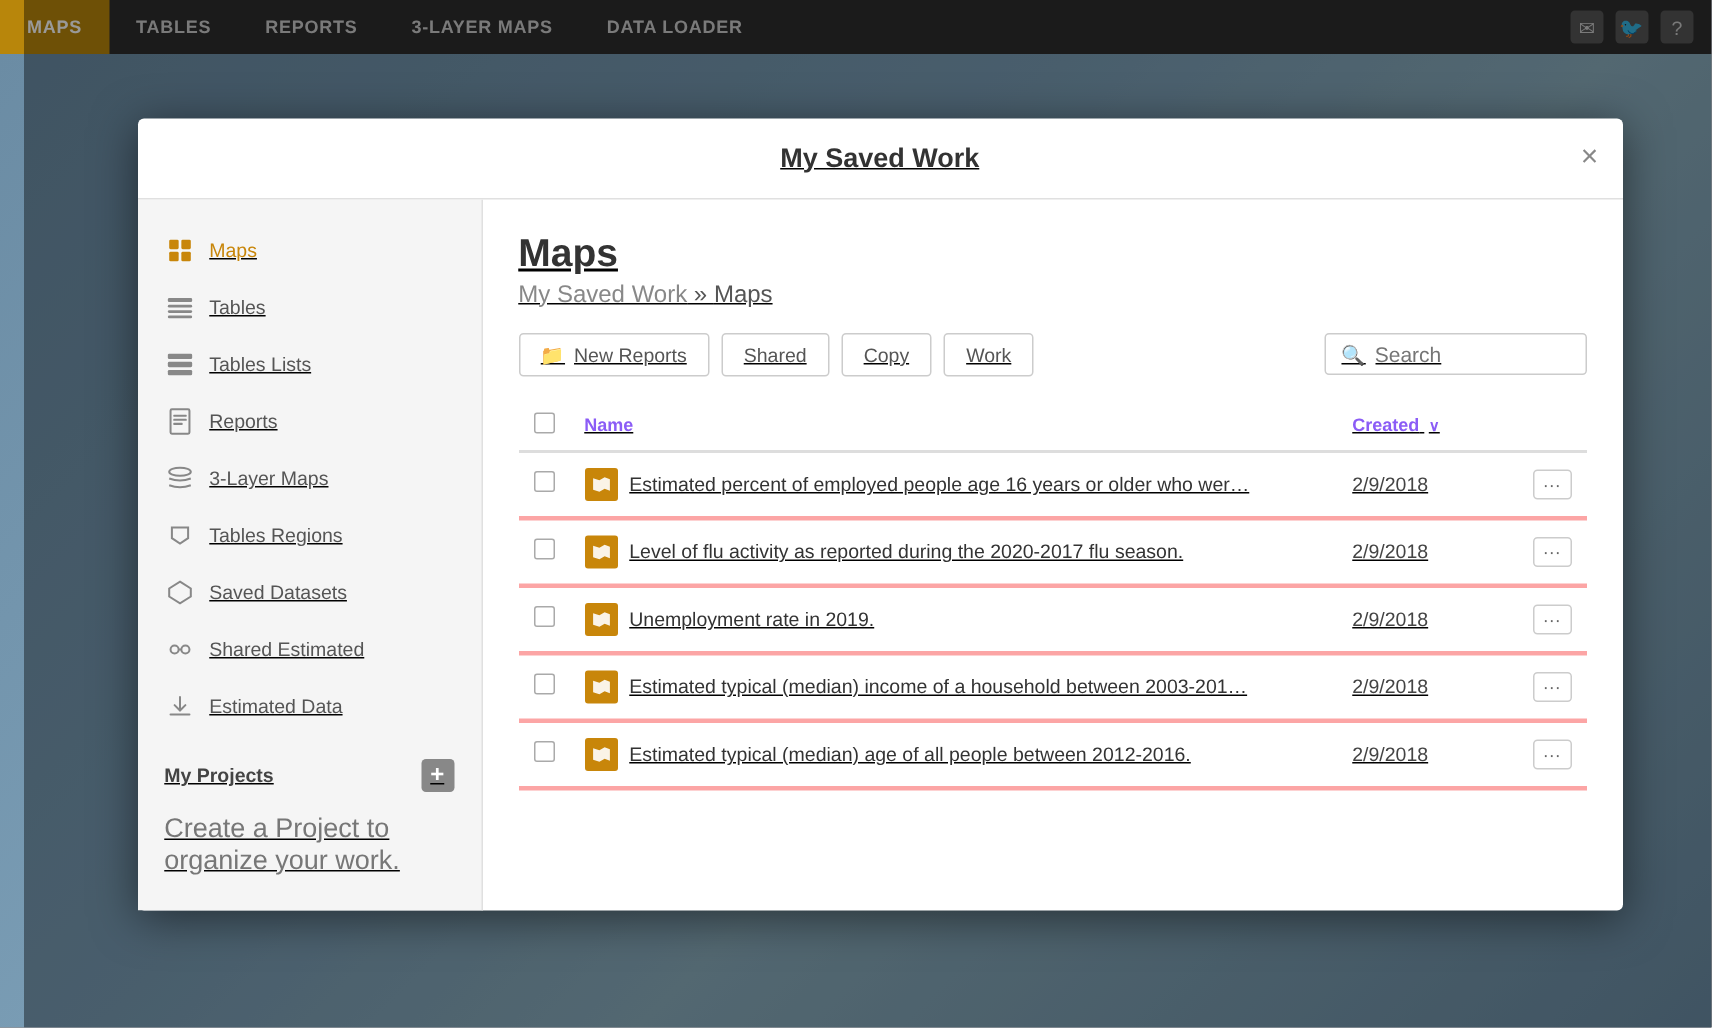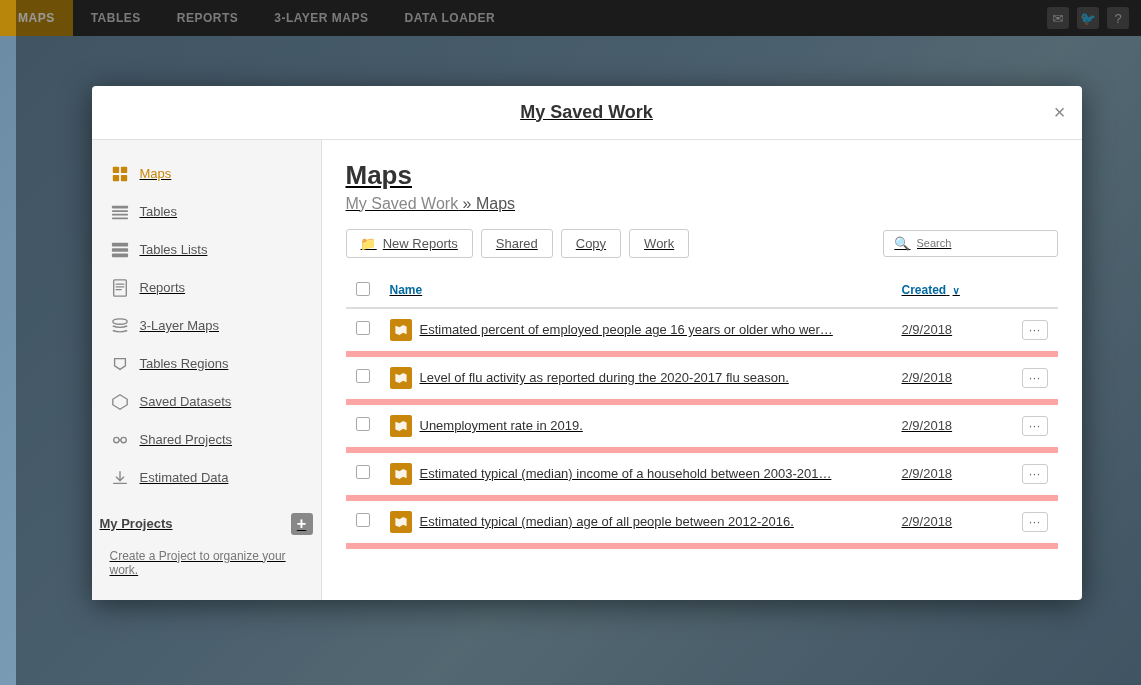--- a/index.html
+++ b/index.html
@@ -60,51 +60,51 @@
       padding: 15px 0; overflow-y: auto;
     }
     .sidebar-item {
       display: flex; align-items: center; padding: 9px 18px; cursor: pointer; color: #555;
       font-size: 13px; gap: 10px;
     }
     .sidebar-item.active { color: #c8860a; }
     .sidebar-icon { width: 20px; height: 20px; display: flex; align-items: center; justify-content: center; flex-shrink: 0; }
 
     .sidebar-section-title {
-      padding: 16px 8px 6px; font-size: 13px; font-weight: bold; color: #444; display: flex; align-items: center; justify-content: space-between;
-    }
-    .sidebar-section-body { padding: 8px 18px; font-size: 12px; color: #777; }
+      padding: 16px 18px 6px; font-size: 13px; font-weight: bold; color: #444; display: flex; align-items: center; justify-content: space-between;
+    }
+    .sidebar-section-body { padding: 8px 18px; font-size: 18px; color: #777; }
     .add-btn { width: 22px; height: 22px; background: #888; border-radius: 3px; color: white; display: flex; align-items: center; justify-content: center; font-size: 16px; cursor: pointer; }
 
     
     .main-content { flex: 1; padding: 20px 24px; overflow-y: auto; }
     .page-title { font-size: 26px; font-weight: bold; color: #333; margin-bottom: 4px; }
     .breadcrumb { font-size: 16px; color: #888; margin-bottom: 16px; }
     .breadcrumb a { color: #888; text-decoration: none; }
     .breadcrumb span { color: #555; }
 
     
     .toolbar { display: flex; align-items: center; margin-bottom: 16px; gap: 8px; }
     .btn {
       padding: 6px 14px; border: 1px solid #ccc; background: white; border-radius: 3px;
       font-size: 13px; color: #555; cursor: pointer; display: flex; align-items: center; gap: 6px;
     }
     .search-wrapper {
       margin-left: auto; display: flex; align-items: center;
       border: 1px solid #ccc; border-radius: 3px; padding: 5px 10px; background: white; gap: 6px;
     }
-    .search-input { border: none; outline: none; font-size: 11px; color: #555; width: 130px; }
+    .search-input { border: none; outline: none; font-size: 14px; color: #555; width: 130px; }
 
     
     .items-table { width: 100%; border-collapse: collapse; }
     .items-table th {
-      padding: 8px 10px; text-align: left; font-size: 12px; font-weight: bold; color: #0369a1;
+      padding: 8px 10px; text-align: left; font-size: 12px; font-weight: bold; color: #8b5cf6;
       border-bottom: 2px solid #ddd;
     }
-    .items-table td { padding: 10px 10px; border-bottom: 6px solid #fca5a5; font-size: 13px; color: #444; }
+    .items-table td { padding: 10px 10px; border-bottom: 3px solid #fca5a5; font-size: 13px; color: #444; }
     .col-check { width: 30px; }
     .col-name { }
     .col-created { width: 120px; color: #666; }
     .col-actions { width: 40px; }
     .map-thumb-icon {
       width: 22px; height: 22px; background: #c8860a; border-radius: 2px; display: inline-flex; align-items: center; justify-content: center; margin-right: 8px; flex-shrink: 0;
     }
     .map-thumb-icon svg { width: 14px; height: 14px; fill: white; }
     .name-cell { display: flex; align-items: center; }
     .name-text { color: #333; }
@@ -224,21 +224,21 @@
         </div>
 
         <div class="sidebar-item">
           <div class="sidebar-icon">
             <svg viewBox="0 0 20 20" width="18" height="18" fill="none">
                 <circle cx="6" cy="10" r="3" stroke="#888" stroke-width="1.5"></circle>
                 <circle cx="14" cy="10" r="3" stroke="#888" stroke-width="1.5"></circle>
                 <path d="M9 10 L11 10" stroke="#888" stroke-width="1.5"></path>
               </svg>
           </div>
-          <span>Shared Projects</span>
+          <span>Shared Estimated</span>
         </div>
 
         <div class="sidebar-item">
           <div class="sidebar-icon">
             <svg viewBox="0 0 20 20" width="18" height="18" fill="none">
                 <path d="M10 3 L10 13 M6 9 L10 13 L14 9" stroke="#888" stroke-width="1.5" stroke-linecap="round"></path>
                 <path d="M3 16 L17 16" stroke="#888" stroke-width="1.5" stroke-linecap="round"></path>
               </svg>
           </div>
           <span>Estimated Data</span>

